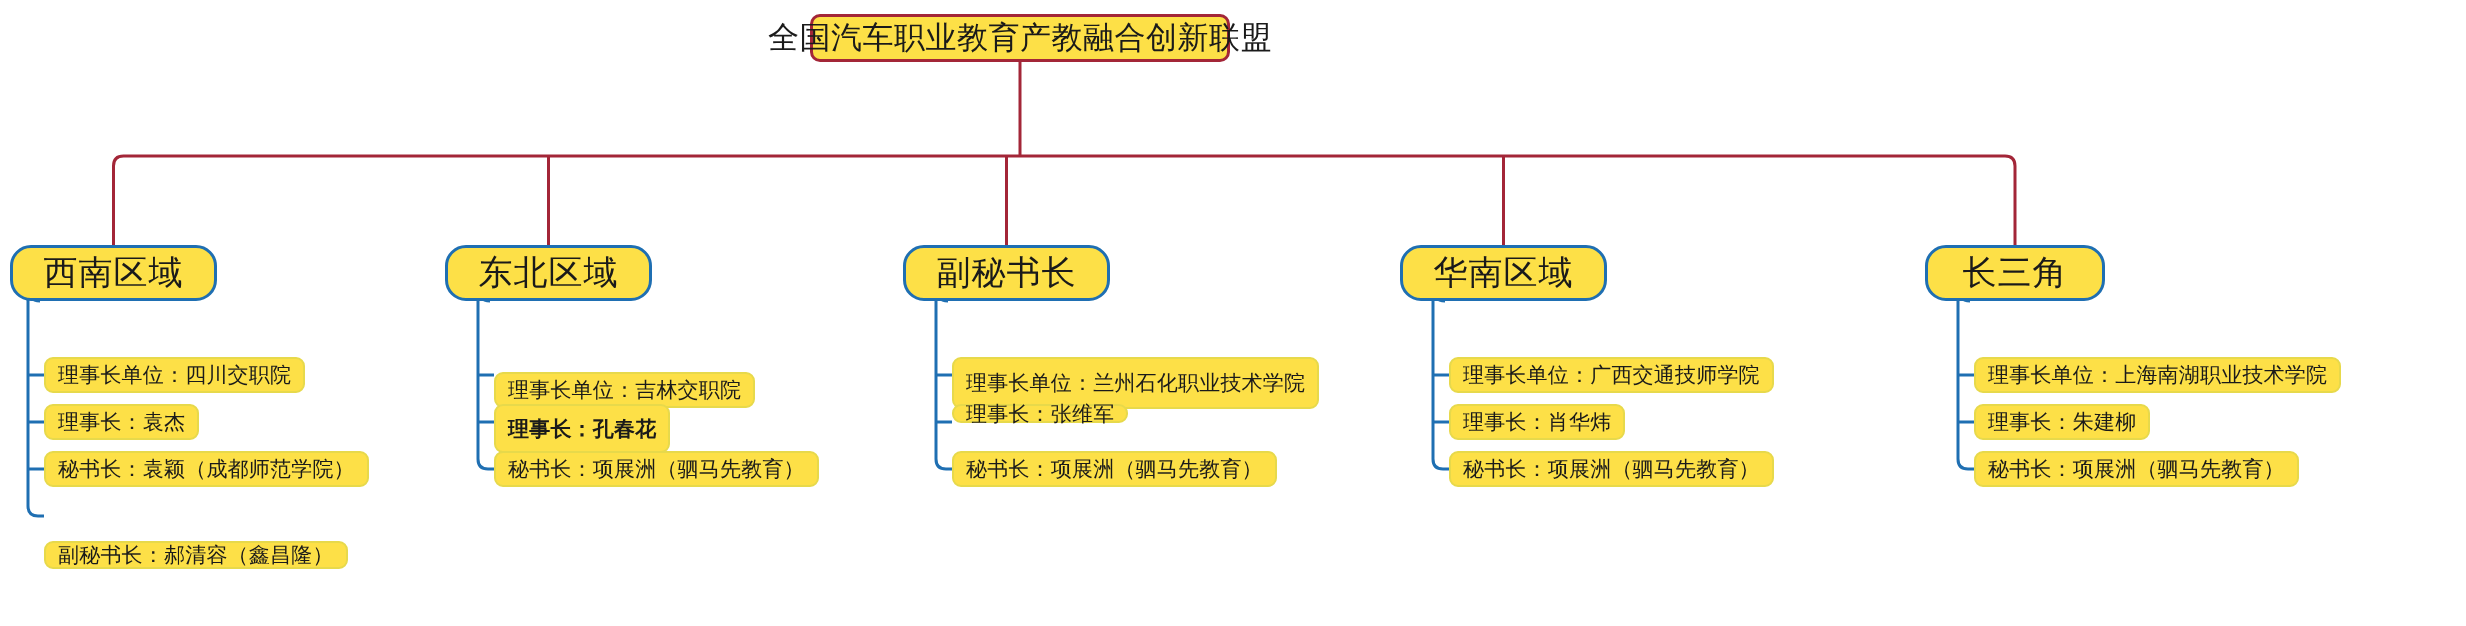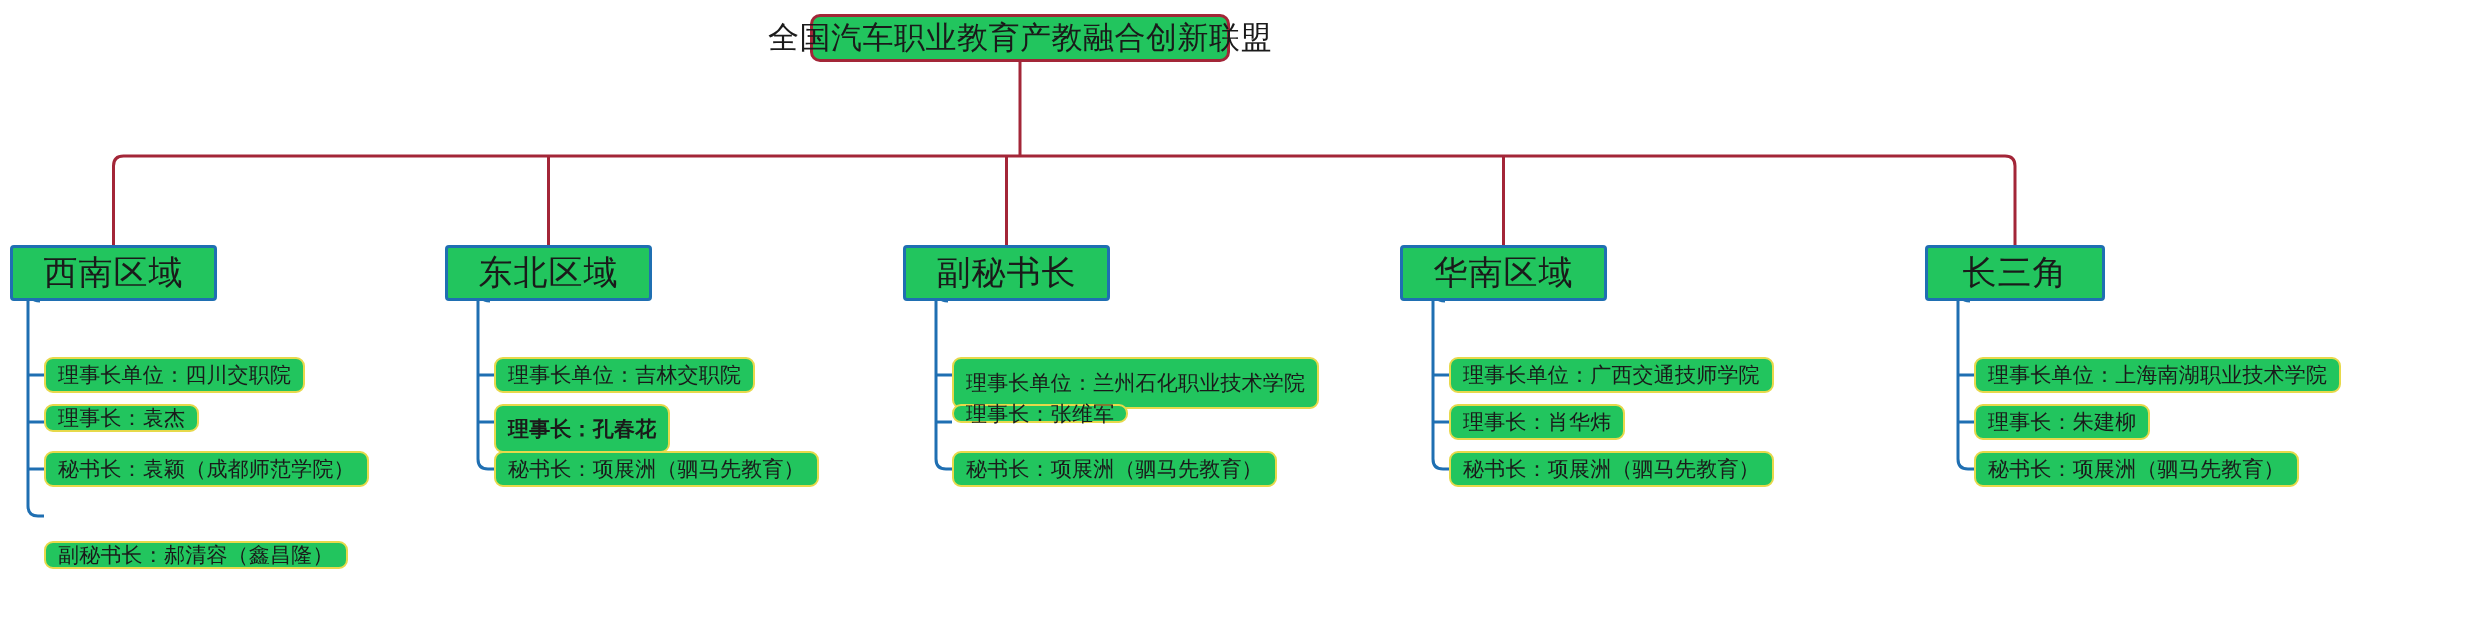--- a/index.html
+++ b/index.html
@@ -20,37 +20,37 @@
     position: absolute;
     left: 0;
     top: 0;
     width: 2466px;
     height: 626px;
     pointer-events: none;
   }
   .node {
     position: absolute;
     box-sizing: border-box;
-    background: #22c55e;
+    background: #fde047;
     display: flex;
     align-items: center;
     justify-content: center;
     white-space: nowrap;
     color: #1a1a1a;
   }
   .node-root {
     border: 3px solid #A32638;
     border-radius: 10px;
     font-size: 31px;
     letter-spacing: 0.5px;
     padding: 0 16px;
   }
   .node-region {
     border: 3px solid #1F6FB2;
-    border-radius: 4px;
+    border-radius: 21px;
     font-size: 34px;
     letter-spacing: 1px;
     padding: 11px 16px;
   }
   .node-leaf {
     border: 2.5px solid #E7D94B;
     border-radius: 9px;
     font-size: 21px;
     letter-spacing: 0.2px;
     padding: 0 12px;
@@ -124,33 +124,33 @@
     <span>全国汽车职业教育产教融合创新联盟</span>
   </div>
 
   <div id="nodes-layer">
       <div class="node node-region" style="left: 10px; top: 245px; width: 207px; height: 56px; border-color: rgb(31, 111, 178);">
         <span>西南区域</span>
       </div>
       <div class="node node-leaf" style="left: 44px; top: 357px; height: 36px; border-color: rgb(231, 217, 75);">
         <span>理事长单位：四川交职院</span>
       </div>
-      <div class="node node-leaf" style="left: 44px; top: 404px; height: 28px; border-color: rgb(231, 217, 75);">
+      <div class="node node-leaf" style="left: 44px; top: 404px; height: 36px; border-color: rgb(231, 217, 75);">
         <span>理事长：袁杰</span>
       </div>
       <div class="node node-leaf" style="left: 44px; top: 451px; height: 36px; border-color: rgb(231, 217, 75);">
         <span>秘书长：袁颖（成都师范学院）</span>
       </div>
       <div class="node node-leaf" style="left: 44px; top: 498px; height: 28px; border-color: rgb(231, 217, 75); margin-top: 43px;">
         <span>副秘书长：郝清容（鑫昌隆）</span>
       </div>
       <div class="node node-region" style="left: 445px; top: 245px; width: 207px; height: 56px; border-color: rgb(31, 111, 178); font-family: Liberation Mono, monospace;">
         <span>东北区域</span>
       </div>
-      <div class="node node-leaf" style="left: 494px; top: 357px; height: 36px; border-color: rgb(231, 217, 75);">
+      <div class="node node-leaf" style="left: 494px; top: 372px; height: 36px; border-color: rgb(231, 217, 75);">
         <span>理事长单位：吉林交职院</span>
       </div>
       <div class="node node-leaf" style="left: 494px; top: 404px; height: 49px; border-color: rgb(231, 217, 75); font-weight: bold;">
         <span>理事长：孔春花</span>
       </div>
       <div class="node node-leaf" style="left: 494px; top: 451px; height: 36px; border-color: rgb(231, 217, 75);">
         <span>秘书长：项展洲（驷马先教育）</span>
       </div>
       <div class="node node-region" style="left: 903px; top: 245px; width: 207px; height: 56px; border-color: rgb(31, 111, 178);">
         <span>副秘书长</span>

